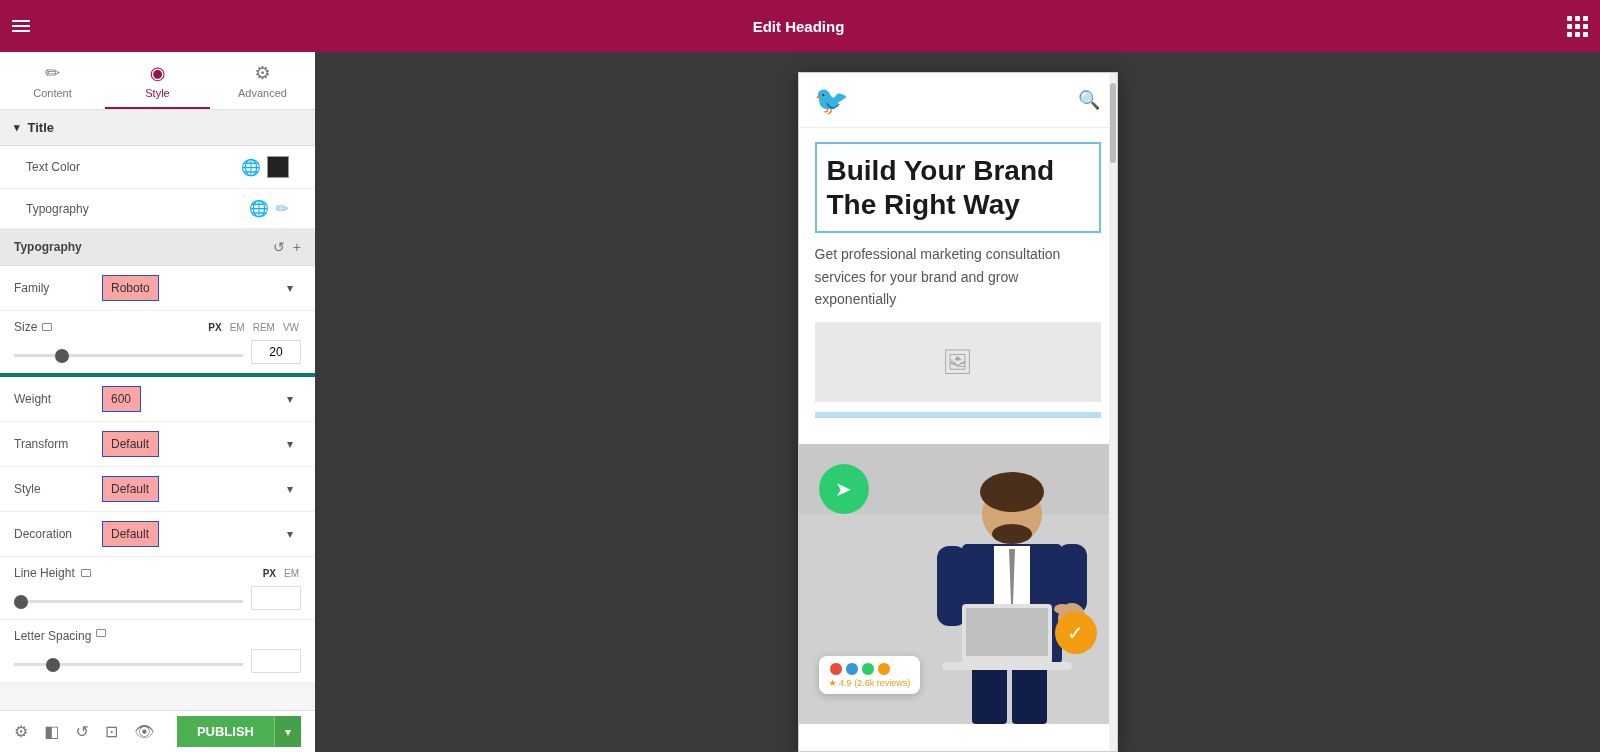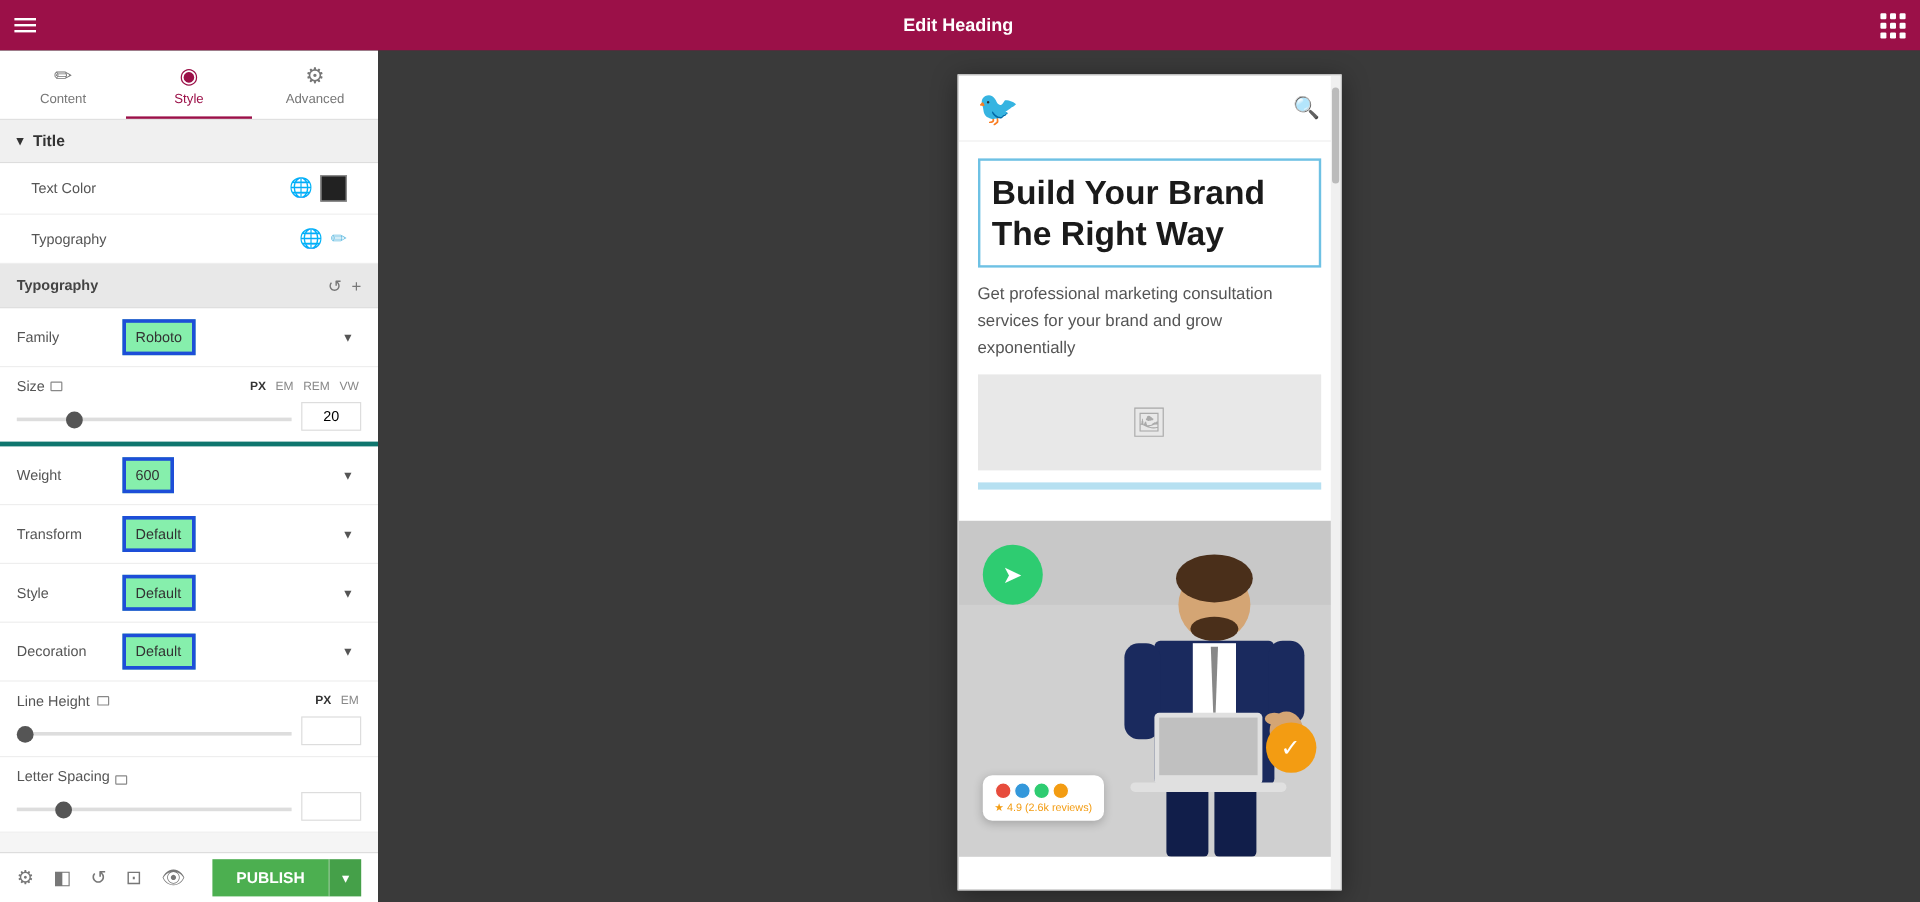--- a/index.html
+++ b/index.html
@@ -6,21 +6,21 @@
     body { font-family: Arial, sans-serif; background: #3a3a3a; width: 1600px; height: 752px; overflow: hidden; display: flex; flex-direction: column; }
 
     
     .top-bar {
       background: #9b1048;
       color: white;
       display: flex;
       align-items: center;
       justify-content: space-between;
       padding: 0 12px;
-      height: 42px;
+      height: 52px;
       flex-shrink: 0;
     }
     .top-bar-title { font-size: 15px; font-weight: 600; }
 
     
     .main-layout {
       display: flex;
       flex: 1;
       overflow: hidden;
     }
@@ -107,22 +107,22 @@
       display: flex;
       align-items: center;
       padding: 9px 14px;
       border-bottom: 1px solid #eee;
       gap: 8px;
     }
     .typo-row-label { font-size: 12px; color: #555; min-width: 80px; }
     .typo-select {
       flex: 1;
       padding: 5px 8px;
-      border: 3px solid #1d4ed8;
-      background: #86efac;
+      border: 1px solid #1d4ed8;
+      background: #fca5a5;
       font-size: 12px;
       color: #333;
       appearance: none;
       -webkit-appearance: none;
       cursor: pointer;
       position: relative;
     }
     .select-wrapper {
       flex: 1;
       position: relative;
@@ -366,21 +366,21 @@
       display: flex;
       flex-direction: column;
       padding: 9px 14px;
       border-bottom: 1px solid #eee;
     }
     .letter-spacing-top {
       display: flex;
       align-items: center;
       margin-bottom: 6px;
     }
-    .letter-spacing-label { font-size: 12px; color: #555; display: flex; align-items: flex-end; gap: 5px; }
+    .letter-spacing-label { font-size: 12px; color: #555; display: flex; align-items: flex-start; gap: 5px; }
 
     .small-monitor {
       width: 10px;
       height: 8px;
       border: 1.5px solid #888;
       border-radius: 1px;
       display: inline-block;
     }
 
     .hamburger-lines {

